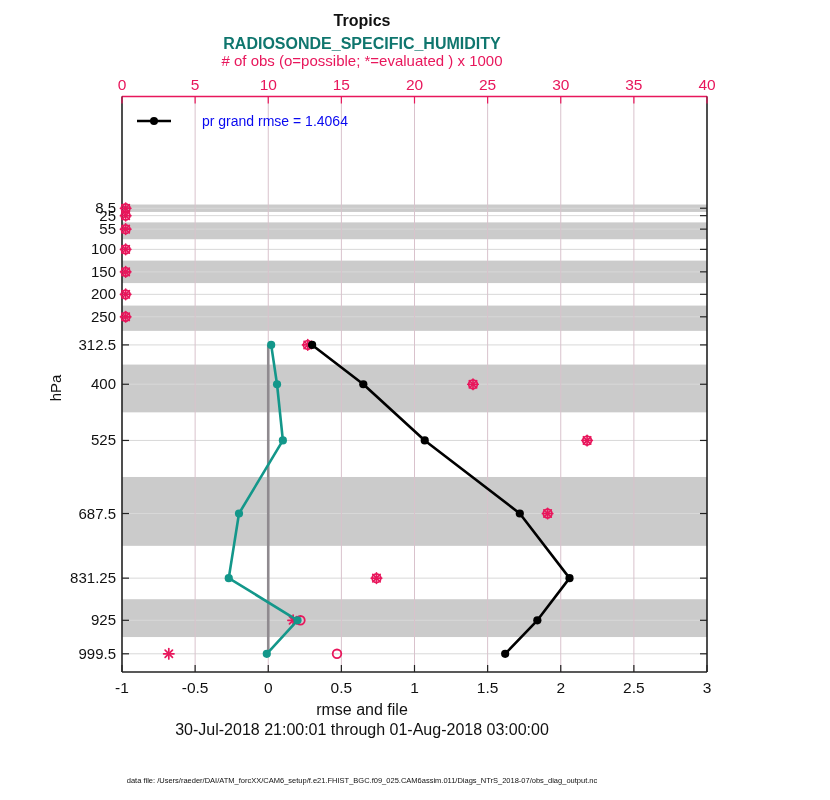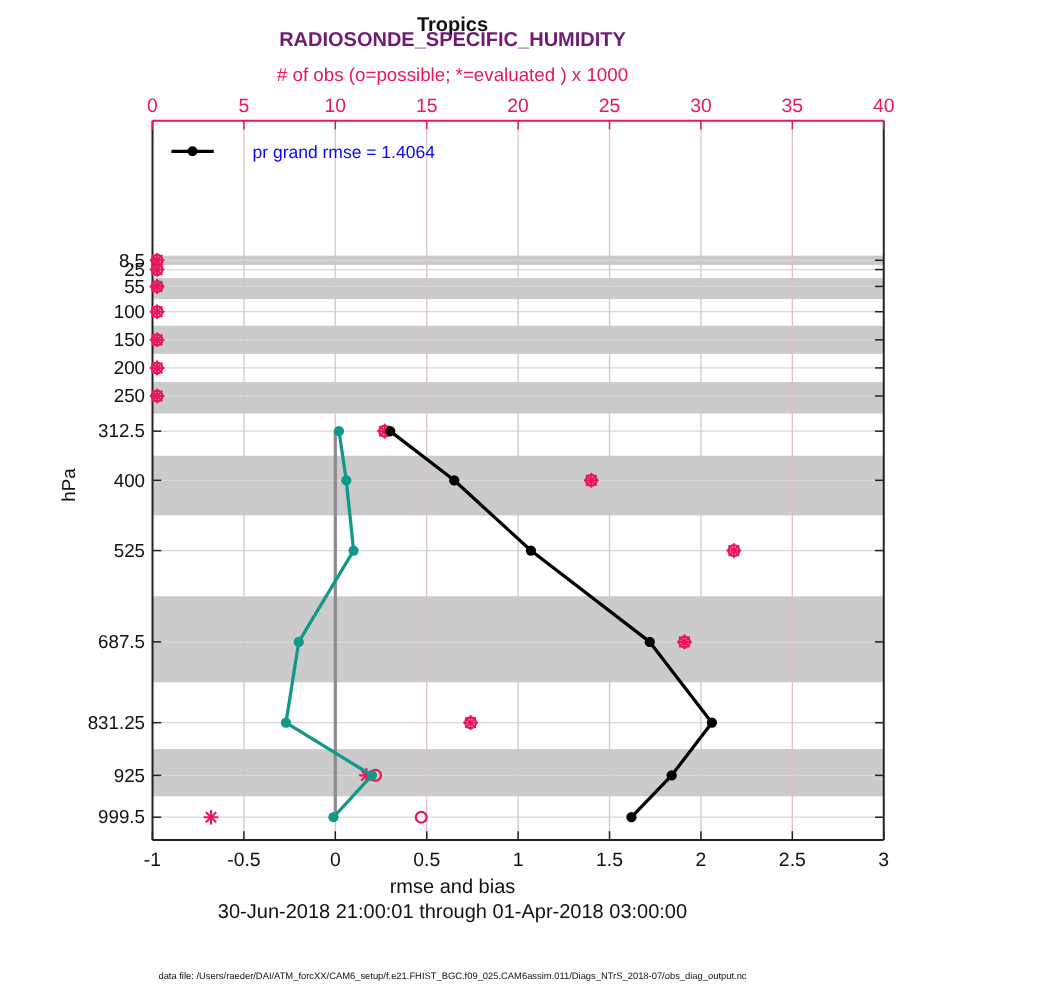--- a/index.html
+++ b/index.html
@@ -1,20 +1,20 @@
 <!DOCTYPE html>
 <html><head>
 <meta charset="utf-8">
 <style>
   html,body{margin:0;padding:0;background:#ffffff;}
   body{width:830px;height:800px;position:relative;font-family:"Liberation Sans","DejaVu Sans",sans-serif;overflow:hidden;}
   .abs{position:absolute;}
   .center-text{left:0;width:724px;text-align:center;}
   #title-line1{top:12px;font-size:16px;font-weight:bold;color:#111;}
-  #title-line2{top:24px;font-size:16px;font-weight:bold;color:#701a75;}
+  #title-line2{top:35px;font-size:16px;font-weight:bold;color:#0f766e;}
   #obs-axis-title{top:52px;font-size:15px;}
   #plot-svg{left:0;top:0;}
   #legend{left:137px;top:112px;}
   .legend-row{display:flex;align-items:center;height:18px;}
   .legend-row svg{display:block;margin-right:7px;}
   .legend-label{font-size:14px;white-space:nowrap;}
   #y-axis-title{left:20px;top:378px;width:74px;height:20px;font-size:15px;color:#111;
     transform:rotate(-90deg);transform-origin:center center;text-align:center;}
   #x-axis-title{top:701px;font-size:16px;color:#111;}
   #subtitle{top:721px;font-size:16px;color:#111;}
@@ -231,15 +231,15 @@
   <div class="legend-row">
     <svg width="36" height="12">
         <line x1="0" x2="34" y1="6" y2="6" stroke="#000000" stroke-width="2.6"></line>
         <circle cx="17" cy="6" r="4" fill="#000000"></circle>
       </svg>
     <span class="legend-label" style="color: rgb(9, 9, 240); padding-left: 22px;">pr grand rmse = 1.4064</span>
   </div>
 </div>
 
 <div class="abs" id="y-axis-title">hPa</div>
-<div class="abs center-text" id="x-axis-title">rmse and bias</div>
-<div class="abs center-text" id="subtitle">30-Jun-2018 21:00:01 through 01-Apr-2018 03:00:00</div>
+<div class="abs center-text" id="x-axis-title">rmse and file</div>
+<div class="abs center-text" id="subtitle">30-Jul-2018 21:00:01 through 01-Aug-2018 03:00:00</div>
 <div class="abs center-text" id="footer">data file: /Users/raeder/DAI/ATM_forcXX/CAM6_setup/f.e21.FHIST_BGC.f09_025.CAM6assim.011/Diags_NTrS_2018-07/obs_diag_output.nc</div>
 
 </body></html>

